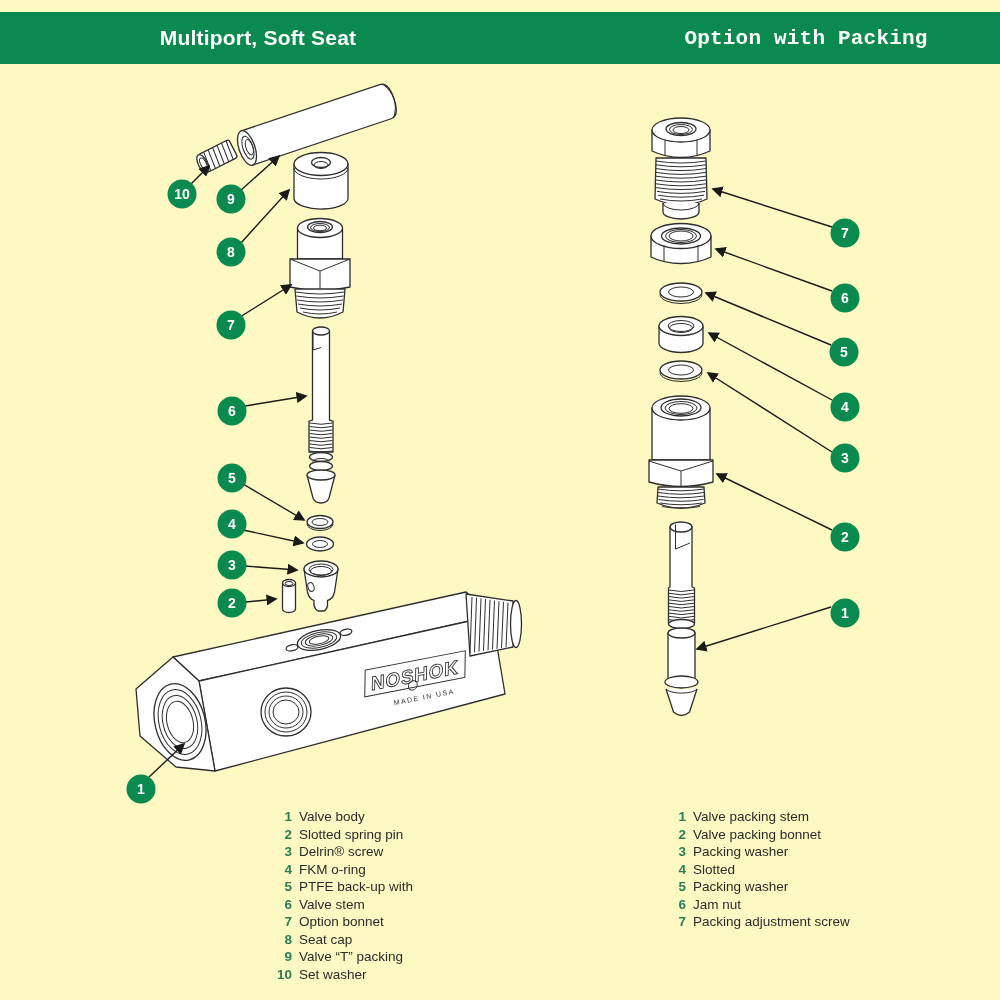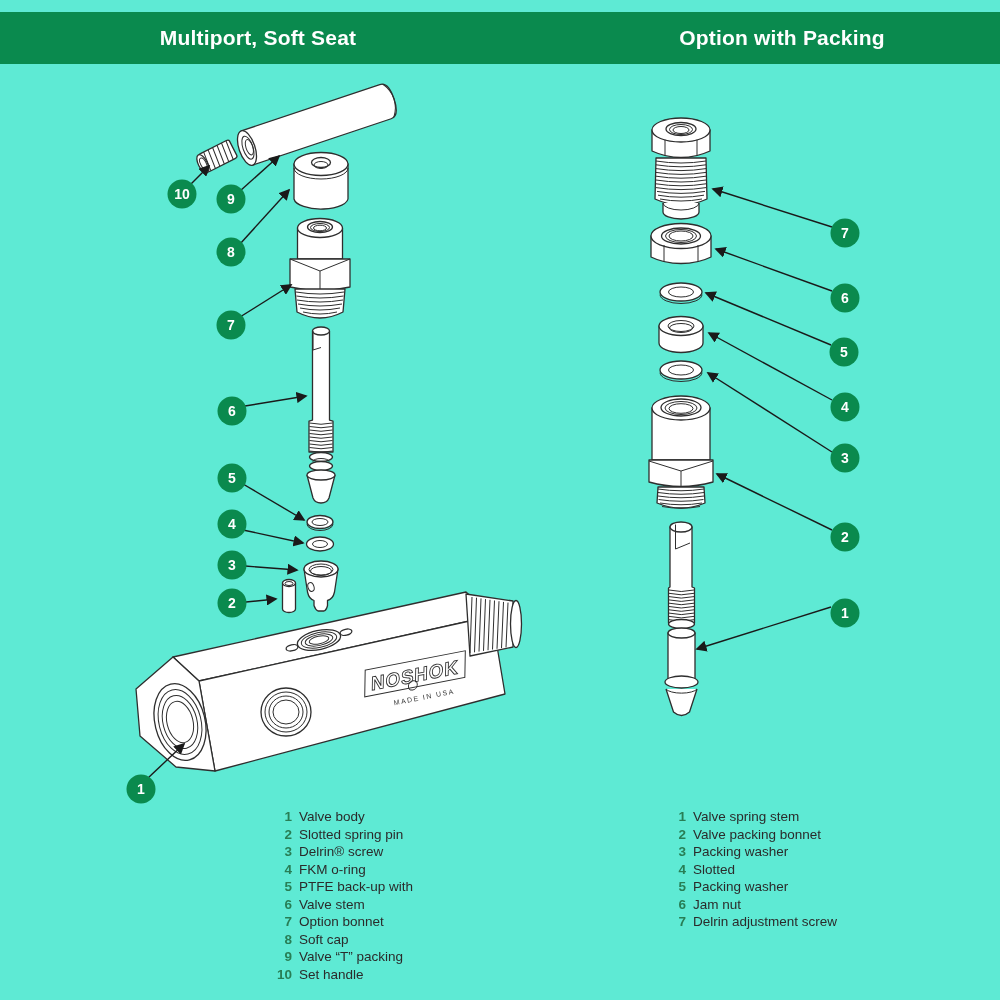--- a/index.html
+++ b/index.html
@@ -1,22 +1,22 @@
 <!DOCTYPE html>
 <html><head>
 <meta charset="utf-8">
 <style>
   html,body{margin:0;padding:0;background:#fff;}
-  #page{position:relative;width:1000px;height:1000px;background:#5eead4;overflow:hidden;
+  #page{position:relative;width:1000px;height:1000px;background:#fef9c3;overflow:hidden;
         font-family:"Liberation Sans",sans-serif;}
   .header-bar{position:absolute;left:0;top:12px;width:1000px;height:52px;background:#0a8a4e;}
   .panel-title{position:absolute;top:50%;transform:translate(-50%,-50%);color:#fff;
         font-size:21px;font-weight:bold;white-space:nowrap;letter-spacing:0.2px;}
   .title-left{left:258px;}
-  .title-right{left:782px;}
+  .title-right{left:806px;font-family:Liberation Mono, monospace;}
   svg{position:absolute;left:0;top:0;}
   .ln{fill:none;stroke:#2e2e2e;stroke-width:1.3;stroke-linecap:round;stroke-linejoin:round;}
   .fw{fill:#ffffff;stroke:#2e2e2e;stroke-width:1.3;stroke-linejoin:round;}
   .thin{fill:none;stroke:#2e2e2e;stroke-width:1;}
   .leader{fill:none;stroke:#1a1a1a;stroke-width:1.4;}
   .co-circle{fill:#0a8a4e;stroke:none;}
   .co-num{fill:#fff;font-weight:bold;font-size:14px;text-anchor:middle;}
   .parts-list{position:absolute;color:#2b2b2b;font-size:13.5px;line-height:17.5px;}
   .part-row{display:flex;}
   .part-num{color:#287e55;font-weight:bold;text-align:right;margin-right:7px;}
@@ -349,39 +349,39 @@
         <span class="part-label">Valve stem</span>
       </div>
 
       <div class="part-row">
         <span class="part-num">7</span>
         <span class="part-label">Option bonnet</span>
       </div>
 
       <div class="part-row">
         <span class="part-num">8</span>
-        <span class="part-label">Soft cap</span>
+        <span class="part-label">Seat cap</span>
       </div>
 
       <div class="part-row">
         <span class="part-num">9</span>
         <span class="part-label">Valve “T” packing</span>
       </div>
 
       <div class="part-row">
         <span class="part-num">10</span>
-        <span class="part-label">Set handle</span>
+        <span class="part-label">Set washer</span>
       </div>
     </div>
 
   <div class="parts-list pl-right" style="left:650px;top:808px;">
 
       <div class="part-row">
         <span class="part-num">1</span>
-        <span class="part-label">Valve spring stem</span>
+        <span class="part-label">Valve packing stem</span>
       </div>
 
       <div class="part-row">
         <span class="part-num">2</span>
         <span class="part-label">Valve packing bonnet</span>
       </div>
 
       <div class="part-row">
         <span class="part-num">3</span>
         <span class="part-label">Packing washer</span>
@@ -397,17 +397,17 @@
         <span class="part-label">Packing washer</span>
       </div>
 
       <div class="part-row">
         <span class="part-num">6</span>
         <span class="part-label">Jam nut</span>
       </div>
 
       <div class="part-row">
         <span class="part-num">7</span>
-        <span class="part-label">Delrin adjustment screw</span>
+        <span class="part-label">Packing adjustment screw</span>
       </div>
     </div>
 
 </div>
 
 </body></html>

